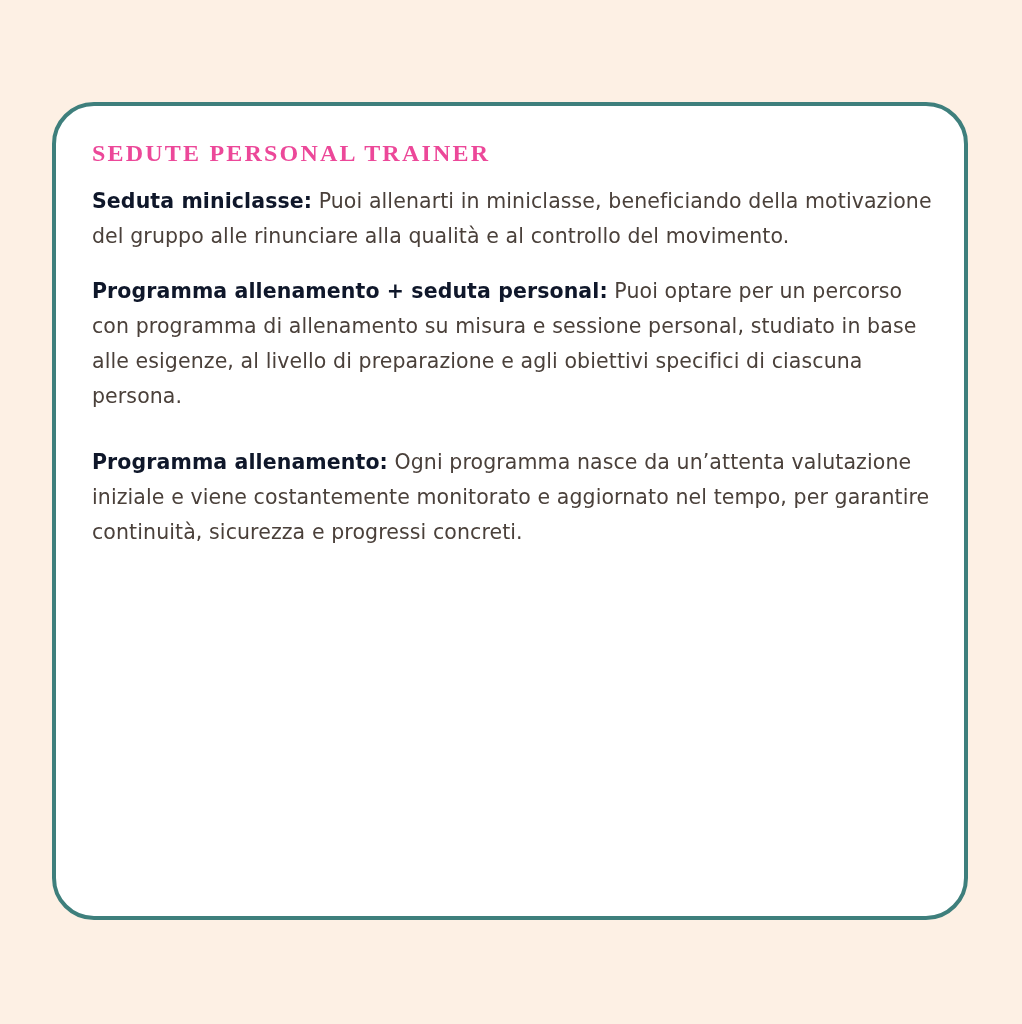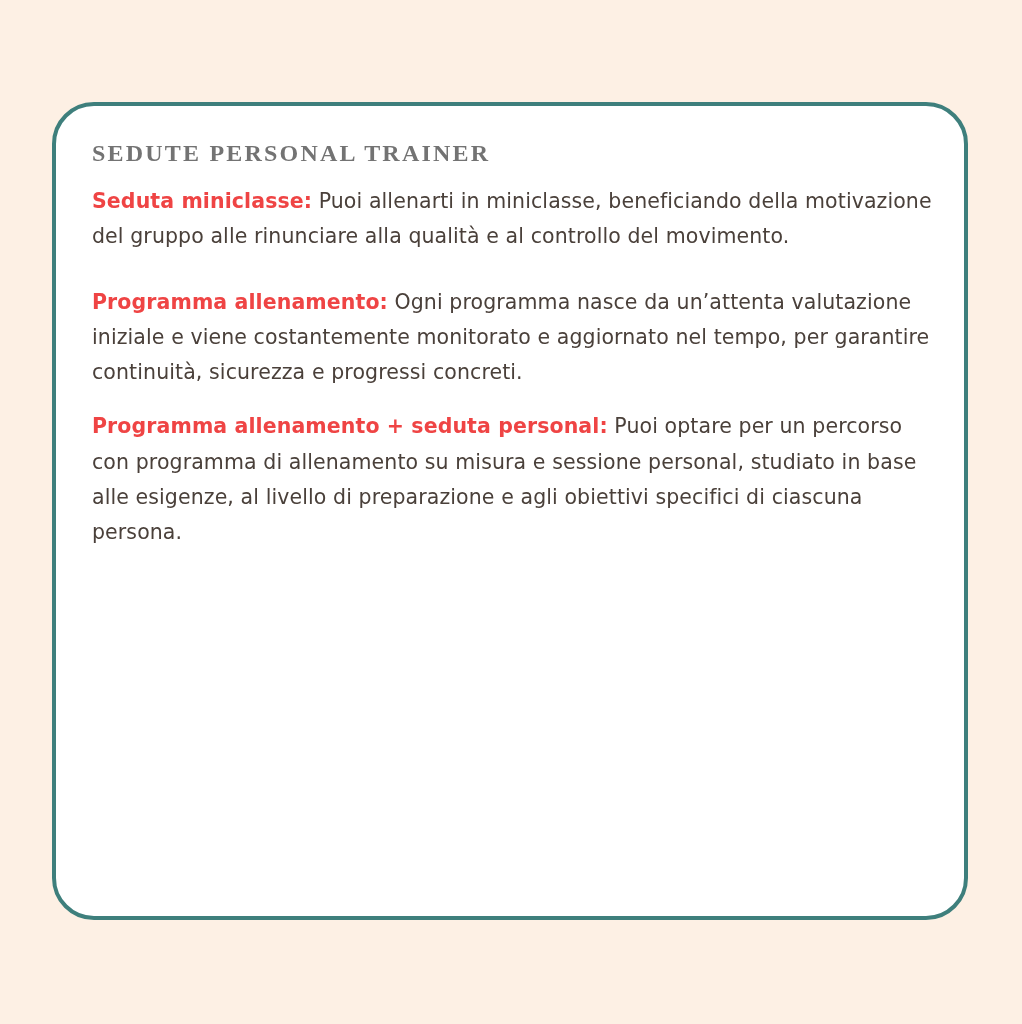--- a/index.html
+++ b/index.html
@@ -28,50 +28,50 @@
       position: absolute;
       left: 36px;
       top: 30px;
       width: 840px;
     }
     .title {
       font-family: "Liberation Serif", "DejaVu Serif", serif;
       font-weight: bold;
       font-size: 24px;
       letter-spacing: 2.2px;
-      color: #737373;
+      color: #ec4899;
       margin: 0 0 14px 0;
       line-height: 34px;
       text-transform: uppercase;
     }
     .para {
       font-family: "DejaVu Sans", "Liberation Sans", sans-serif;
       font-size: 20.5px;
       line-height: 35.3px;
       color: #4a403a;
       margin: 0;
       letter-spacing: 0.1px;
     }
     .para + .para {
       margin-top: 19px;
     }
     .para.gap-lg {
       margin-top: 30px;
     }
     .para b {
       font-weight: bold;
-      color: #ef4444;
+      color: #0f172a;
     }
   </style>
 </head>
 <body>
 
 <div class="card">
   <div class="content">
     <h2 class="title">SEDUTE PERSONAL TRAINER</h2>
 
     <p class="para"><b>Seduta miniclasse:</b><span> Puoi allenarti in miniclasse, beneficiando della motivazione del gruppo alle rinunciare alla qualità e al controllo del movimento.</span></p>
 
+    <p class="para"><b>Programma allenamento + seduta personal:</b><span> Puoi optare per un percorso con programma di allenamento su misura e sessione personal, studiato in base alle esigenze, al livello di preparazione e agli obiettivi specifici di ciascuna persona.</span></p>
+
     <p class="para gap-lg"><b>Programma allenamento:</b><span> Ogni programma nasce da un’attenta valutazione iniziale e viene costantemente monitorato e aggiornato nel tempo, per garantire continuità, sicurezza e progressi concreti.</span></p>
-
-    <p class="para"><b>Programma allenamento + seduta personal:</b><span> Puoi optare per un percorso con programma di allenamento su misura e sessione personal, studiato in base alle esigenze, al livello di preparazione e agli obiettivi specifici di ciascuna persona.</span></p>
   </div>
 </div>
 
 </body></html>

